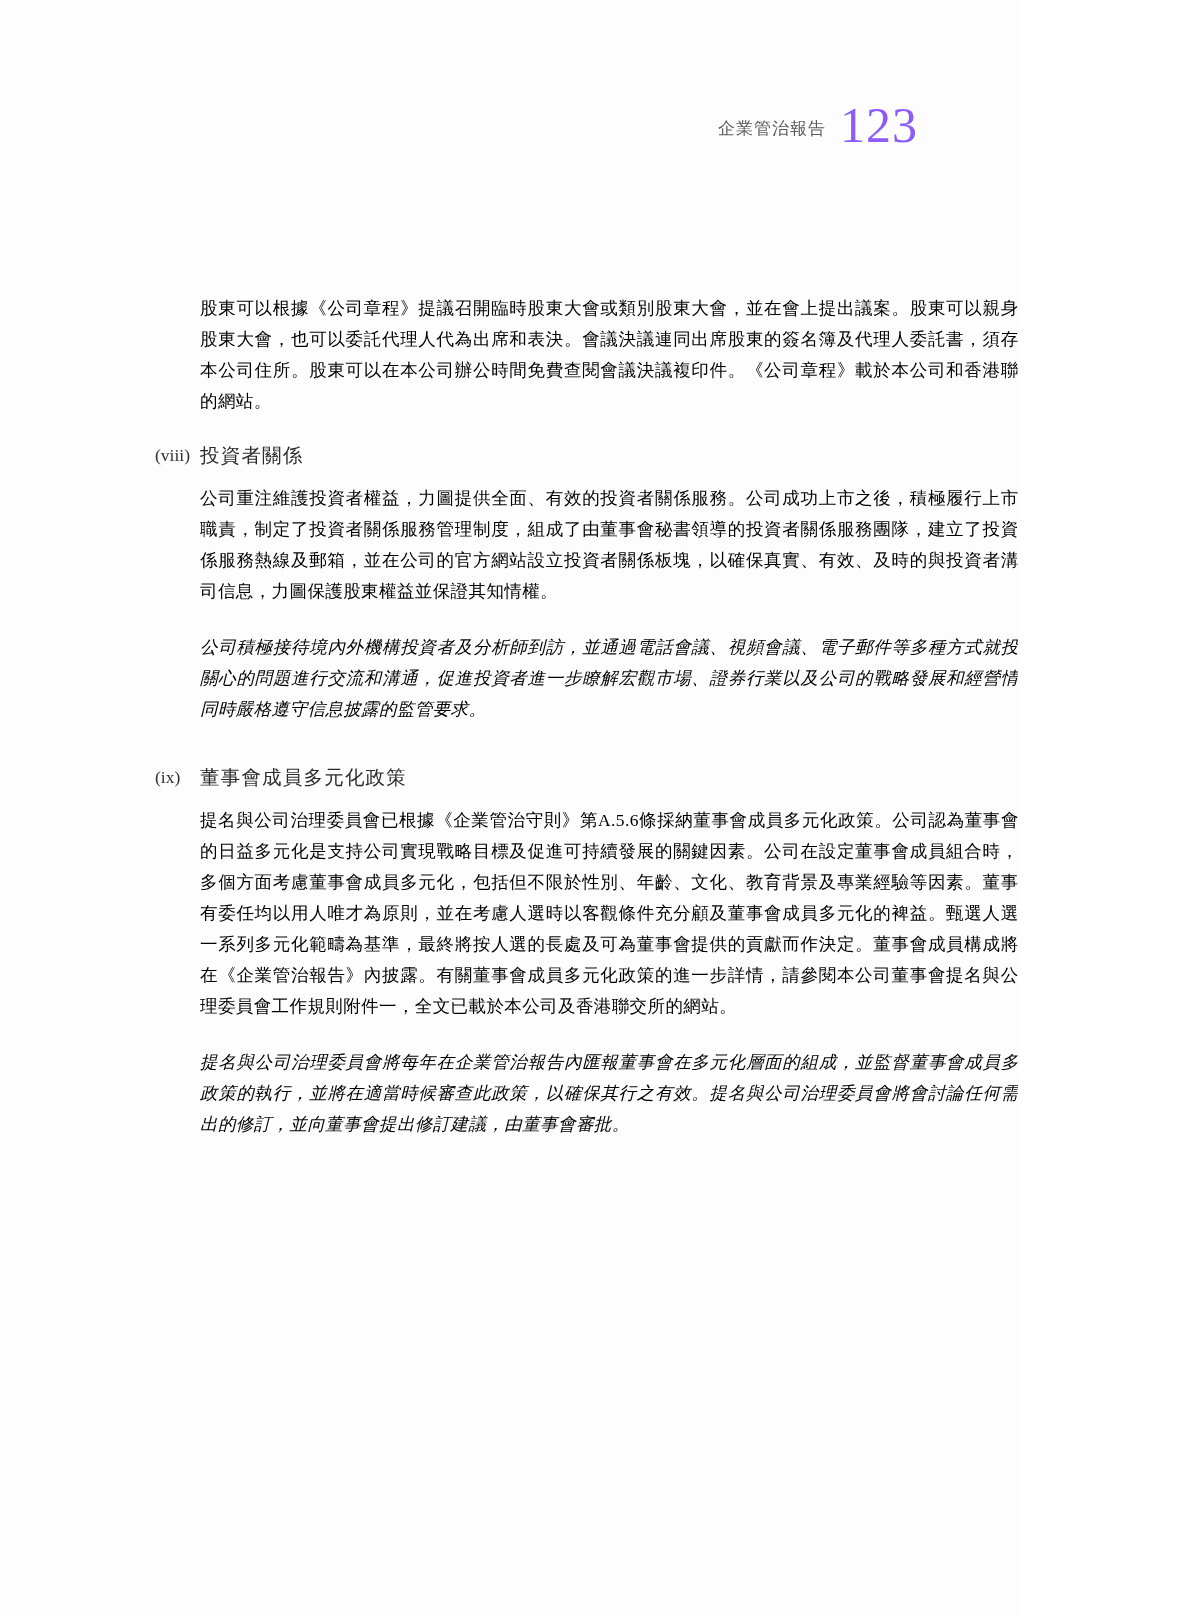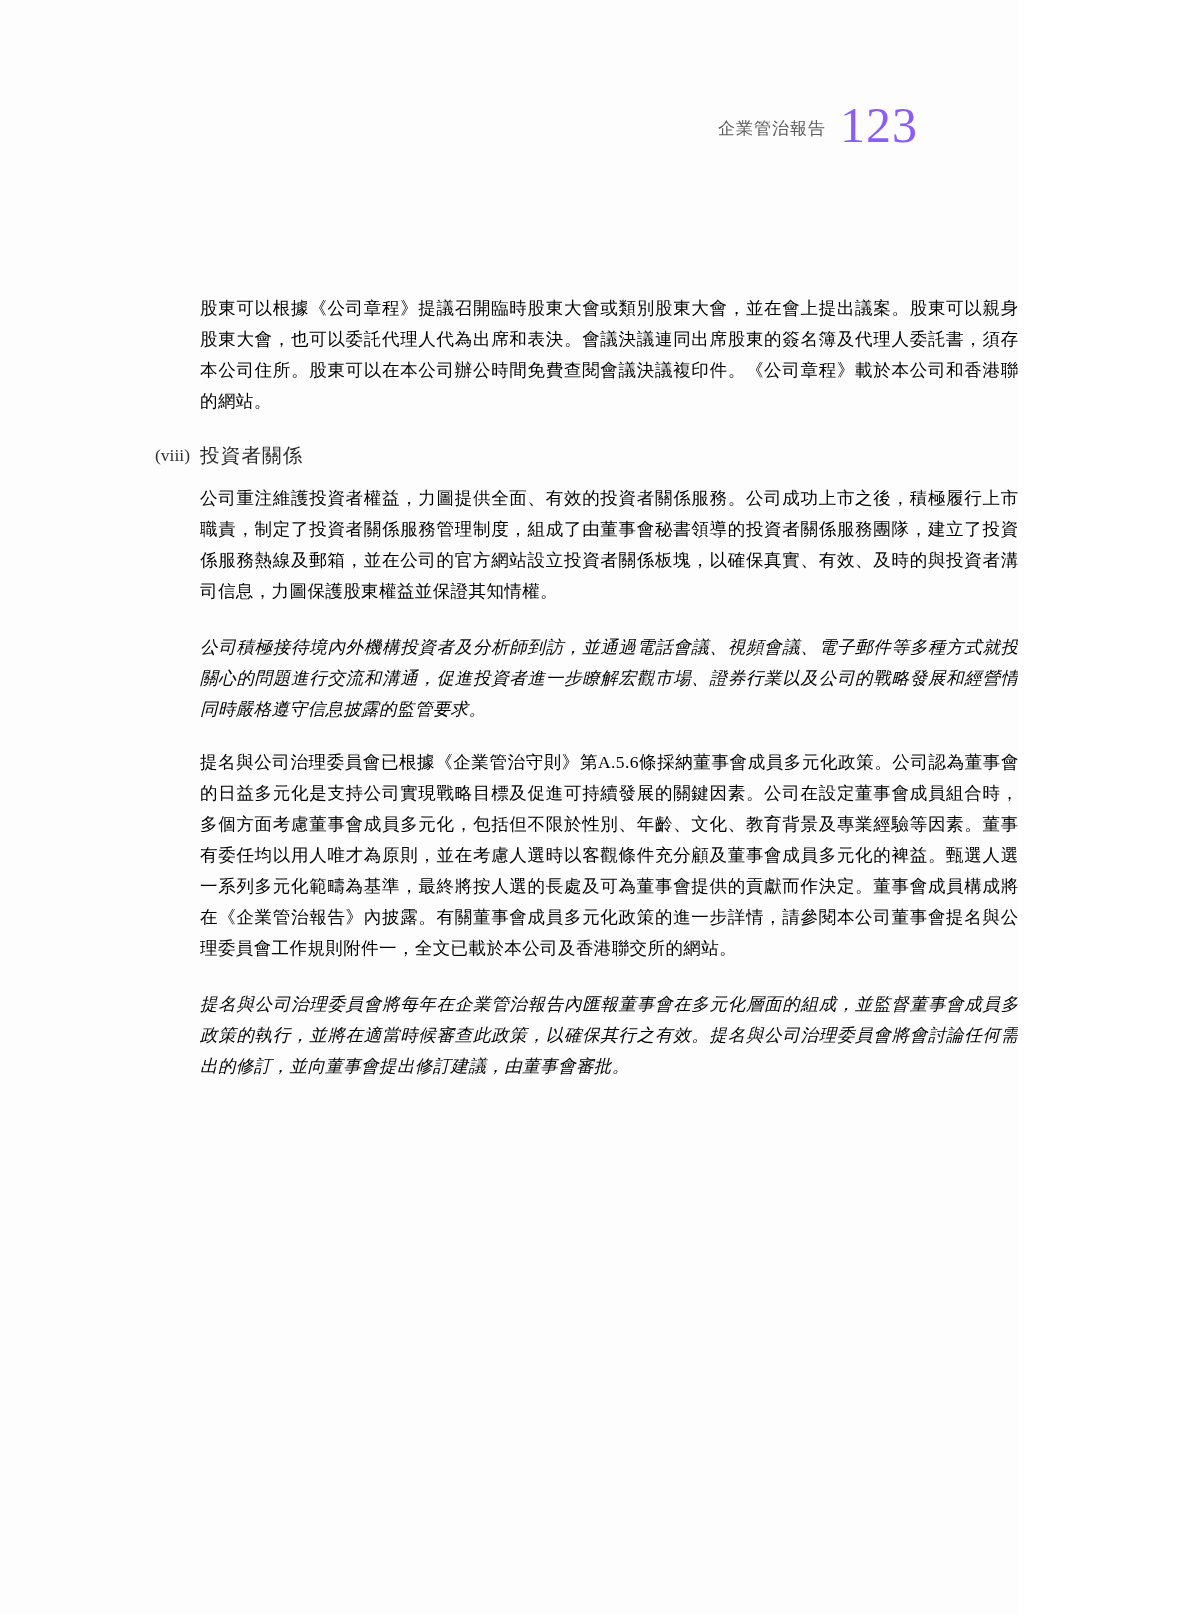--- a/index.html
+++ b/index.html
@@ -104,18 +104,22 @@
         <span class="section-num">(viii)</span>
         <span class="section-title">投資者關係</span>
       </div>
       <p class="para">公司重注維護投資者權益，力圖提供全面、有效的投資者關係服務。公司成功上市之後，積極履行上市公司職責，制定了投資者關係服務管理制度，組成了由董事會秘書領導的投資者關係服務團隊，建立了投資者關係服務熱線及郵箱，並在公司的官方網站設立投資者關係板塊，以確保真實、有效、及時的與投資者溝通公司信息，力圖保護股東權益並保證其知情權。</p>
       <p class="para">公司積極接待境內外機構投資者及分析師到訪，並通過電話會議、視頻會議、電子郵件等多種方式就投資者關心的問題進行交流和溝通，促進投資者進一步瞭解宏觀市場、證券行業以及公司的戰略發展和經營情況，同時嚴格遵守信息披露的監管要求。</p>
     </div>
 
     <div class="spacer-lg"></div>
 
     <div class="block">
+      <div class="section">
+        <span class="section-num">(ix)</span>
+        <span class="section-title">董事會成員多元化政策</span>
+      </div>
       <p class="para">提名與公司治理委員會已根據《企業管治守則》第A.5.6條採納董事會成員多元化政策。公司認為董事會成員的日益多元化是支持公司實現戰略目標及促進可持續發展的關鍵因素。公司在設定董事會成員組合時，會從多個方面考慮董事會成員多元化，包括但不限於性別、年齡、文化、教育背景及專業經驗等因素。董事會所有委任均以用人唯才為原則，並在考慮人選時以客觀條件充分顧及董事會成員多元化的裨益。甄選人選將按一系列多元化範疇為基準，最終將按人選的長處及可為董事會提供的貢獻而作決定。董事會成員構成將每年在《企業管治報告》內披露。有關董事會成員多元化政策的進一步詳情，請參閱本公司董事會提名與公司治理委員會工作規則附件一，全文已載於本公司及香港聯交所的網站。</p>
       <p class="para">提名與公司治理委員會將每年在企業管治報告內匯報董事會在多元化層面的組成，並監督董事會成員多元化政策的執行，並將在適當時候審查此政策，以確保其行之有效。提名與公司治理委員會將會討論任何需要作出的修訂，並向董事會提出修訂建議，由董事會審批。</p>
     </div>
 
   </div>
 </div>
 
 </body></html>

